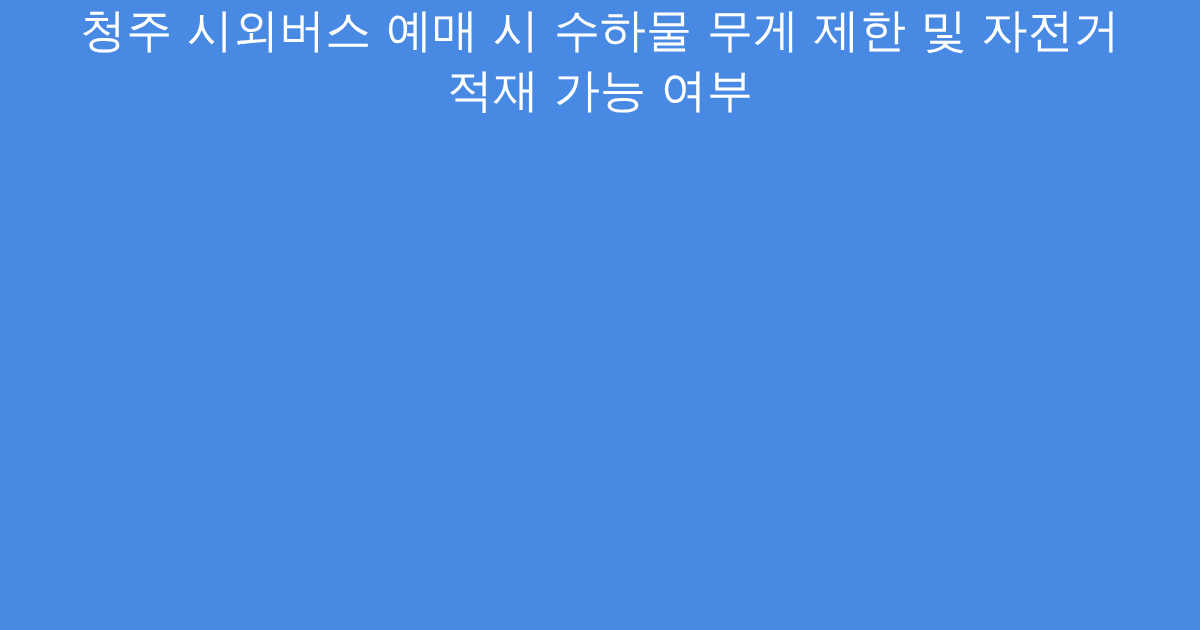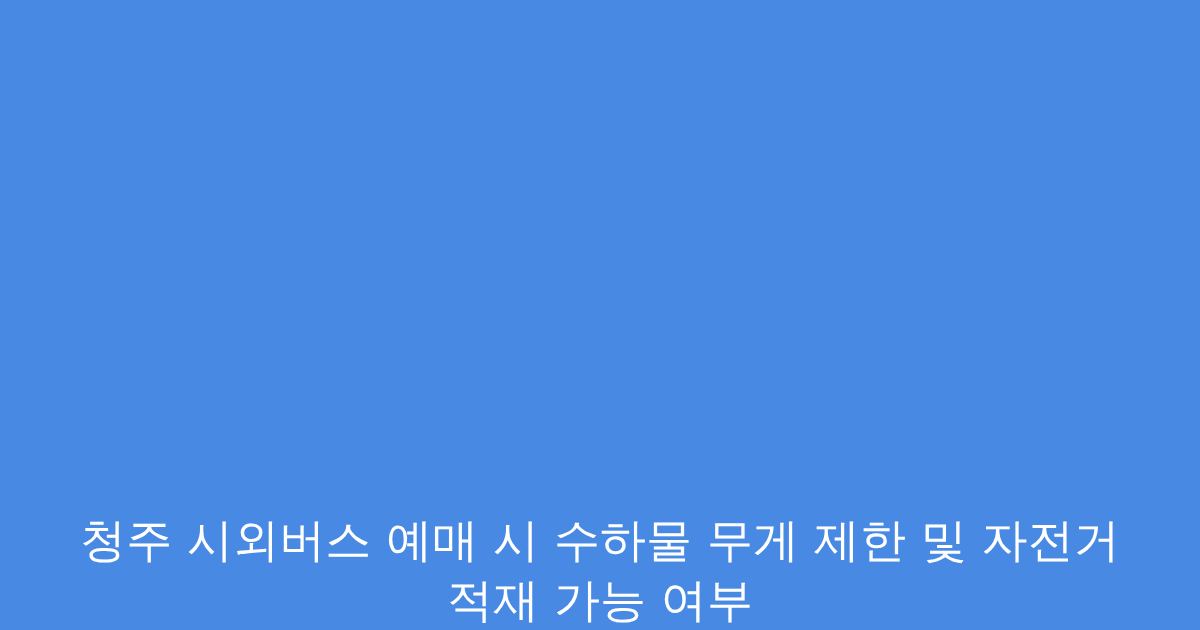--- a/index.html
+++ b/index.html
@@ -14,21 +14,21 @@
   body {
     font-family: "DejaVu Sans", "Liberation Sans", sans-serif;
   }
 
   #og-card {
     position: relative;
     width: 1200px;
     height: 630px;
     background-color: #4789e3;
     display: flex;
-    align-items: flex-end;
+    align-items: flex-start;
     justify-content: center;
     box-sizing: border-box;
     padding: 0 56px;
   }
 
   #card-title {
     margin: 0;
     width: 100%;
     text-align: center;
     color: #ffffff;

